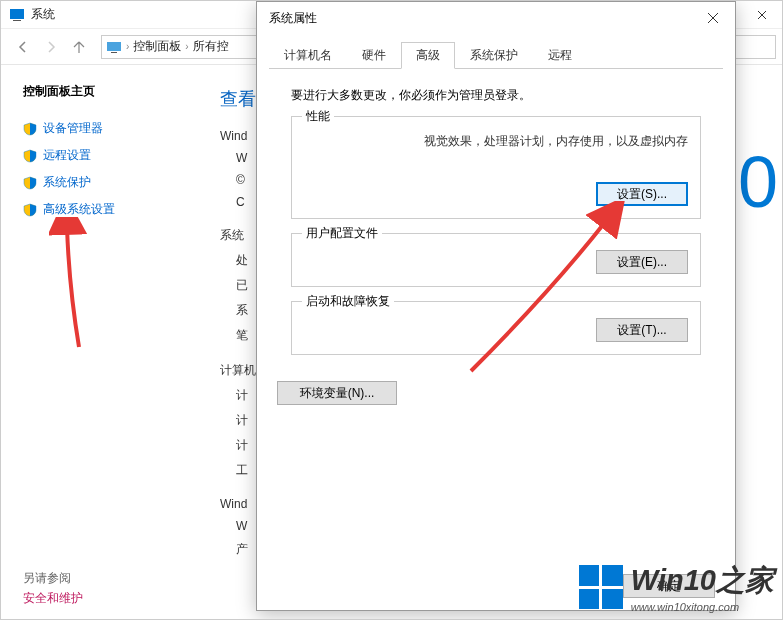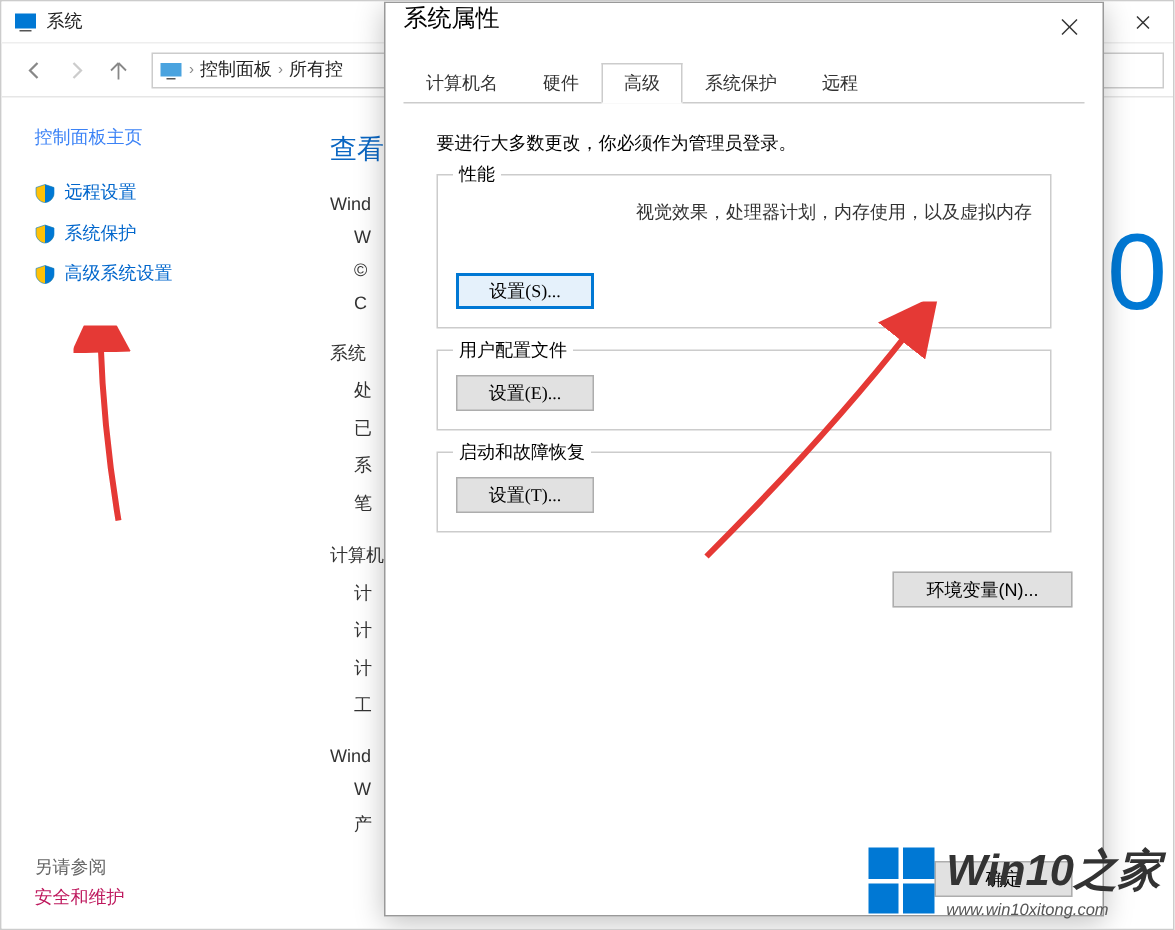--- a/index.html
+++ b/index.html
@@ -72,22 +72,23 @@
   .addr-pc-icon { width:16px; height:16px; display:inline-flex; }
   .explorer-body {
     display: flex;
     height: calc(100% - 64px);
   }
   .sidebar-l {
     width: 195px;
     padding: 18px 0 0 22px;
   }
   .cp-home {
-    color: #3b82f6;
+    color: #000000;
     margin-bottom: 18px;
+    font-weight: bold;
   }
   .side-link {
     display: flex;
     align-items: center;
     gap: 6px;
     color: #0066cc;
     margin: 6px 0;
     padding: 2px 0;
   }
   .side-link .shield {
@@ -137,22 +138,23 @@
     top: 0;
     width: 480px;
     height: 610px;
     background: #fff;
     border: 1px solid #999;
     box-shadow: 0 4px 18px rgba(0,0,0,0.25);
   }
   .dlg-titlebar {
     height: 32px;
     display: flex;
+    align-items: center;
     padding-left: 12px;
-    font-size: 16px;
+    font-size: 12px;
   }
   .dlg-close {
     position: absolute;
     right: 0; top: 0;
     width: 45px; height: 32px;
     display: flex; align-items: center; justify-content: center;
   }
   .tabstrip {
     display: flex;
     margin: 8px 12px 0 12px;
@@ -188,39 +190,38 @@
     background: #fff;
     padding: 0 4px;
   }
   .group-desc {
     margin: 8px 0 14px 0;
     color: #333;
     text-align: right;
   }
   .settings-row {
     display: flex;
-    font-family: Liberation Serif, serif;
+    justify-content: flex-end;
   }
   .btn {
     min-width: 92px;
     height: 24px;
     background: #e1e1e1;
     border: 1px solid #adadad;
     display: inline-flex;
     align-items: center;
     justify-content: center;
     padding: 0 10px;
   }
   .btn.highlight {
     border: 2px solid #0078d4;
     background: #e5f1fb;
   }
   .env-row {
     display: flex;
-    justify-content: flex-end;
     padding: 0 20px;
   }
   .dlg-footer {
     position: absolute;
     bottom: 0; left: 0; right: 0;
     height: 48px;
     display: flex;
     align-items: center;
     justify-content: flex-end;
     padding-right: 20px;
@@ -319,20 +320,29 @@
       <span class="crumb">控制面板</span>
       <span class="sep">›</span>
       <span class="crumb">所有控</span>
     </div>
   </div>
 
   <div class="explorer-body">
     <div class="sidebar-l">
       <div class="cp-home">控制面板主页</div>
 
+      <div class="side-link">
+        <span class="shield">
+          <svg viewBox="0 0 14 14" width="14" height="14">
+              <path d="M7 1 L13 3 V7 C13 10 10 13 7 13 C4 13 1 10 1 7 V3 Z" fill="#ffc107" stroke="#0078d4" stroke-width="0.4"></path>
+              <path d="M7 1 L13 3 V7 C13 10 10 13 7 13 Z" fill="#0078d4"></path>
+            </svg>
+        </span>
+        <span>设备管理器</span>
+      </div>
       <div class="side-link">
         <span class="shield">
           <svg viewBox="0 0 14 14" width="14" height="14">
               <path d="M7 1 L13 3 V7 C13 10 10 13 7 13 C4 13 1 10 1 7 V3 Z" fill="#ffc107" stroke="#0078d4" stroke-width="0.4"></path>
               <path d="M7 1 L13 3 V7 C13 10 10 13 7 13 Z" fill="#0078d4"></path>
             </svg>
         </span>
         <span>远程设置</span>
       </div>
       <div class="side-link">

